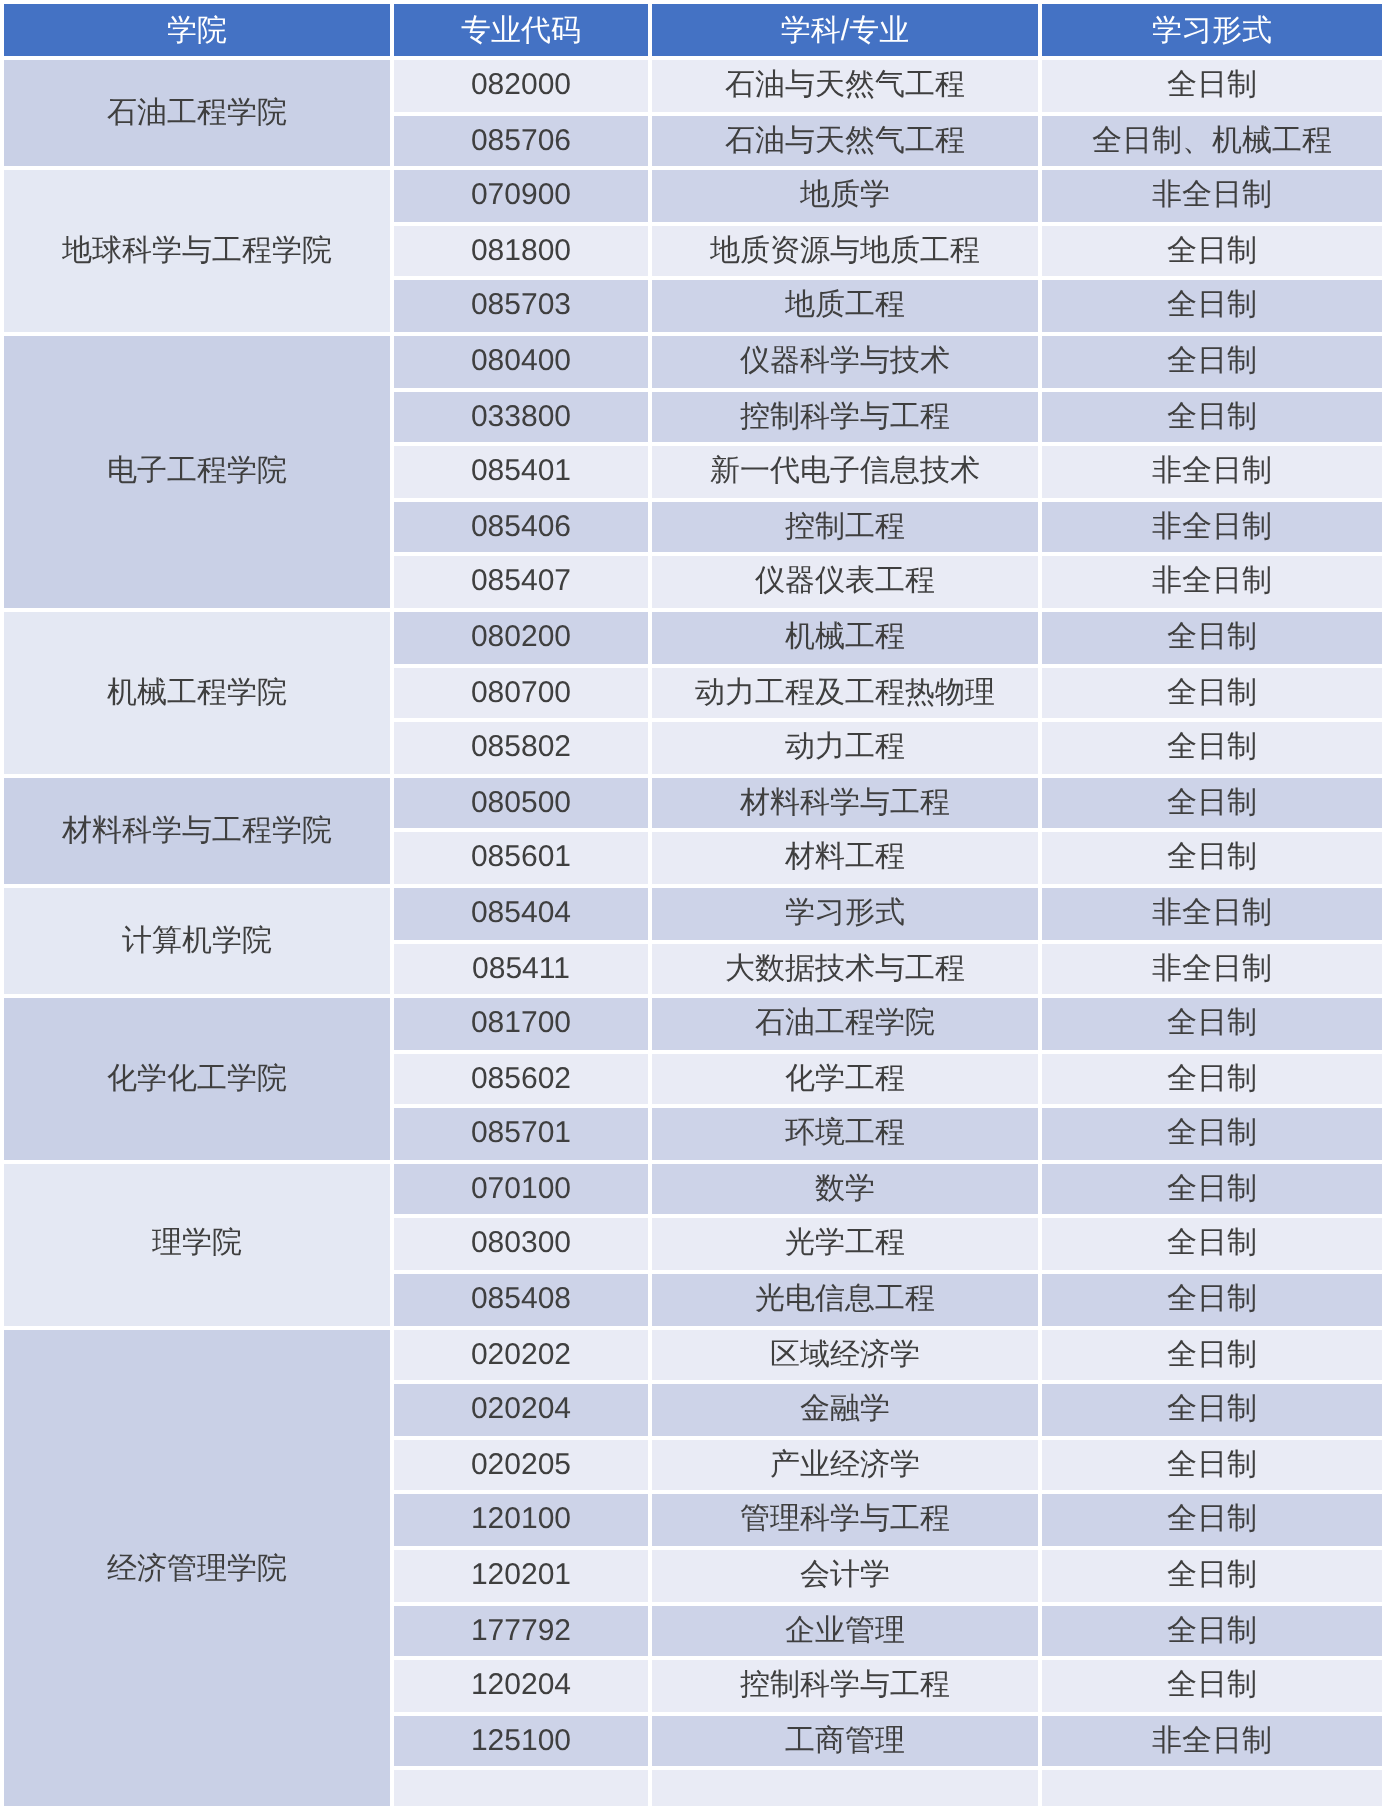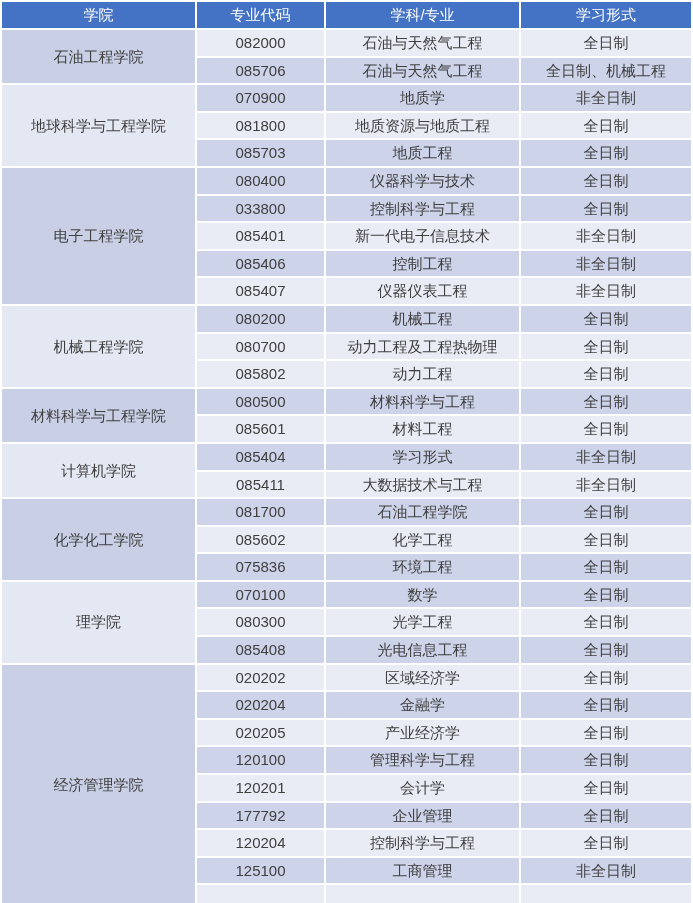--- a/index.html
+++ b/index.html
@@ -144,21 +144,21 @@
           <td class="shade-dark">081700</td>
           <td class="shade-dark">石油工程学院</td>
           <td class="shade-dark">全日制</td>
         </tr>
         <tr>
           <td class="shade-light">085602</td>
           <td class="shade-light">化学工程</td>
           <td class="shade-light">全日制</td>
         </tr>
         <tr>
-          <td class="shade-dark">075836</td>
+          <td class="shade-dark">085701</td>
           <td class="shade-dark">环境工程</td>
           <td class="shade-dark">全日制</td>
         </tr>
         <tr>
           <td rowspan="3" class="group-cell shade-light">理学院</td>
           <td class="shade-dark">070100</td>
           <td class="shade-dark">数学</td>
           <td class="shade-dark">全日制</td>
         </tr>
         <tr>

